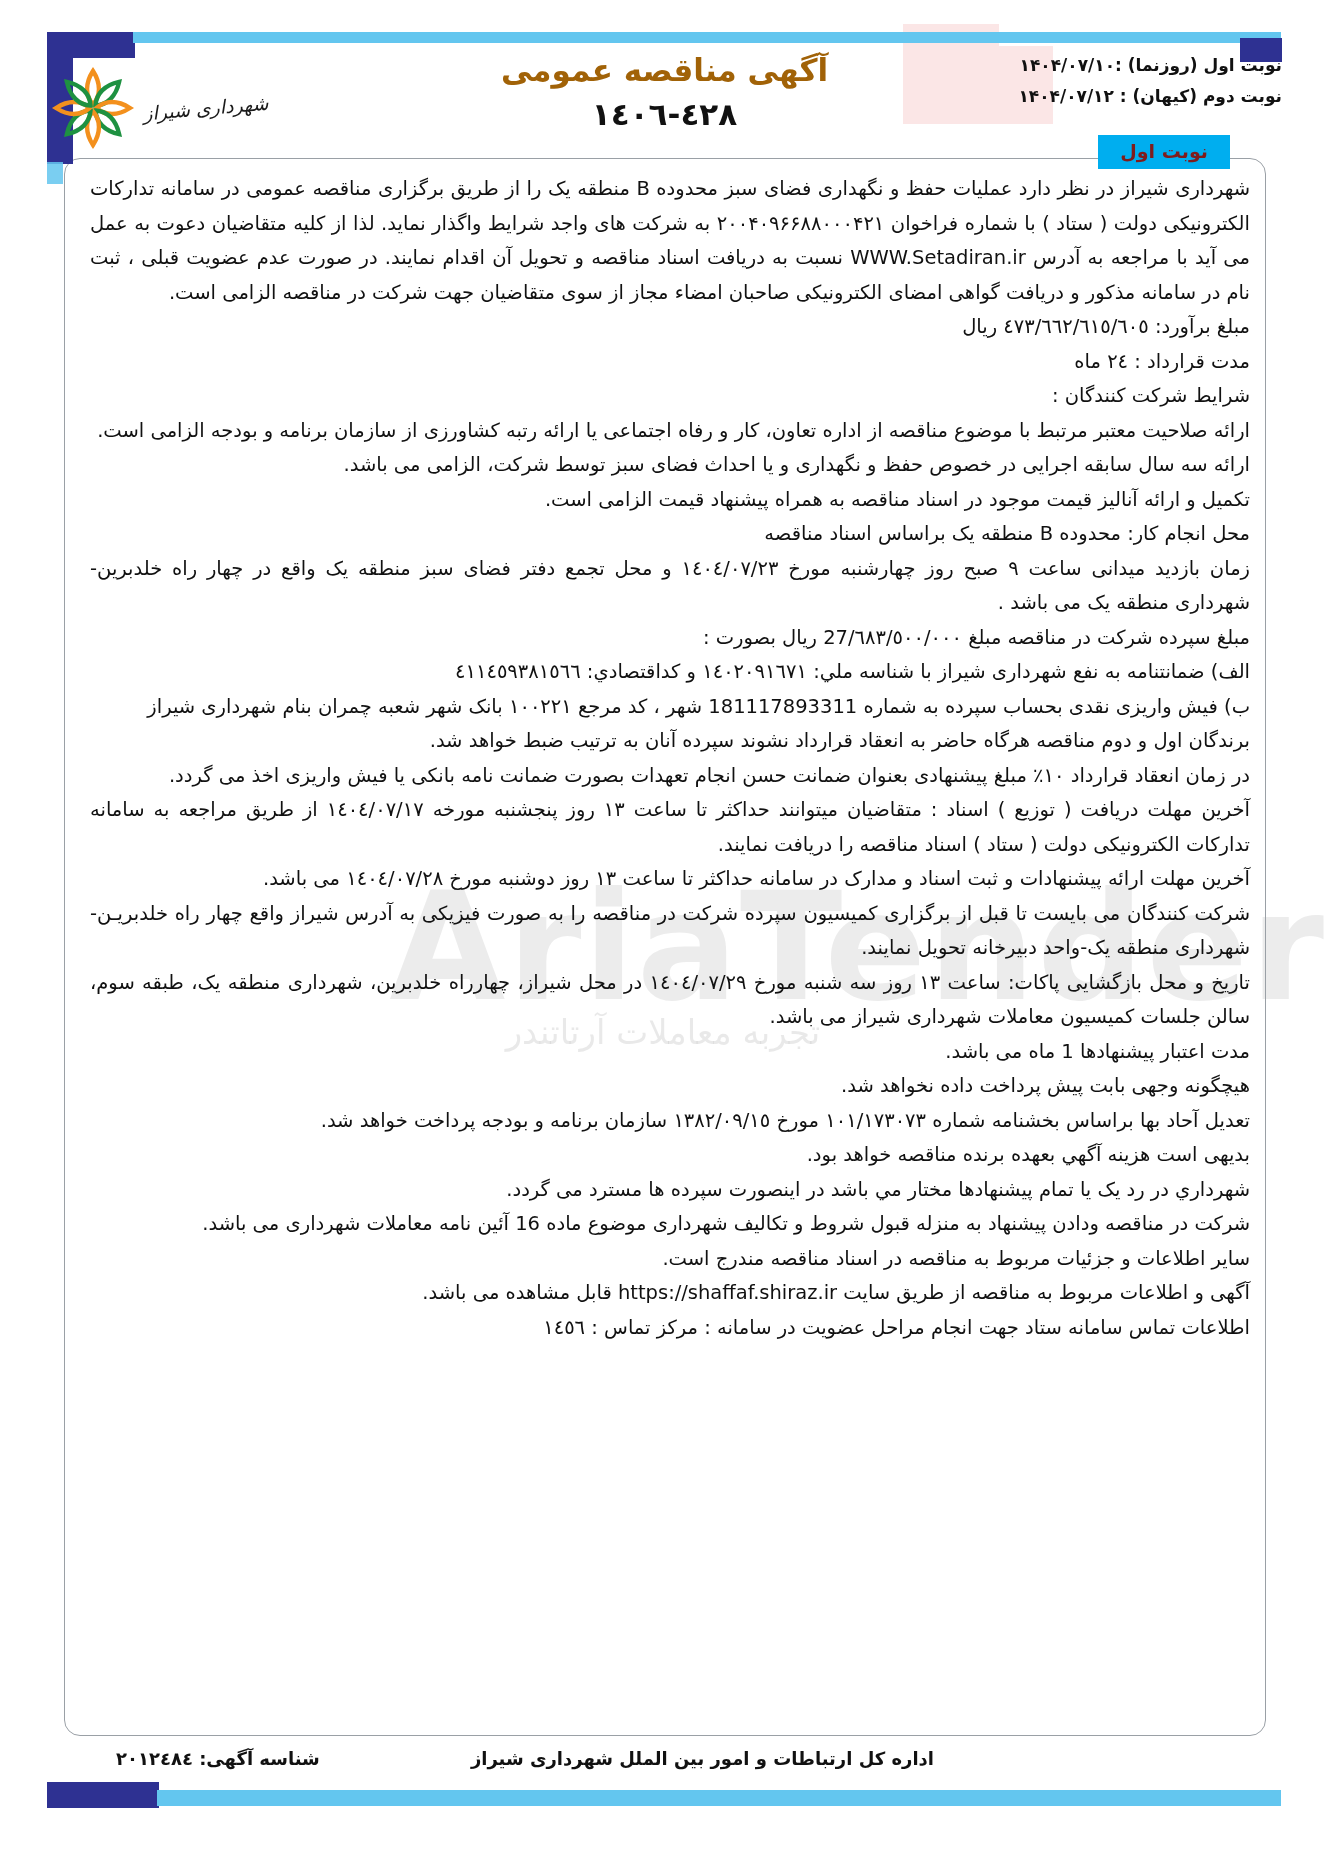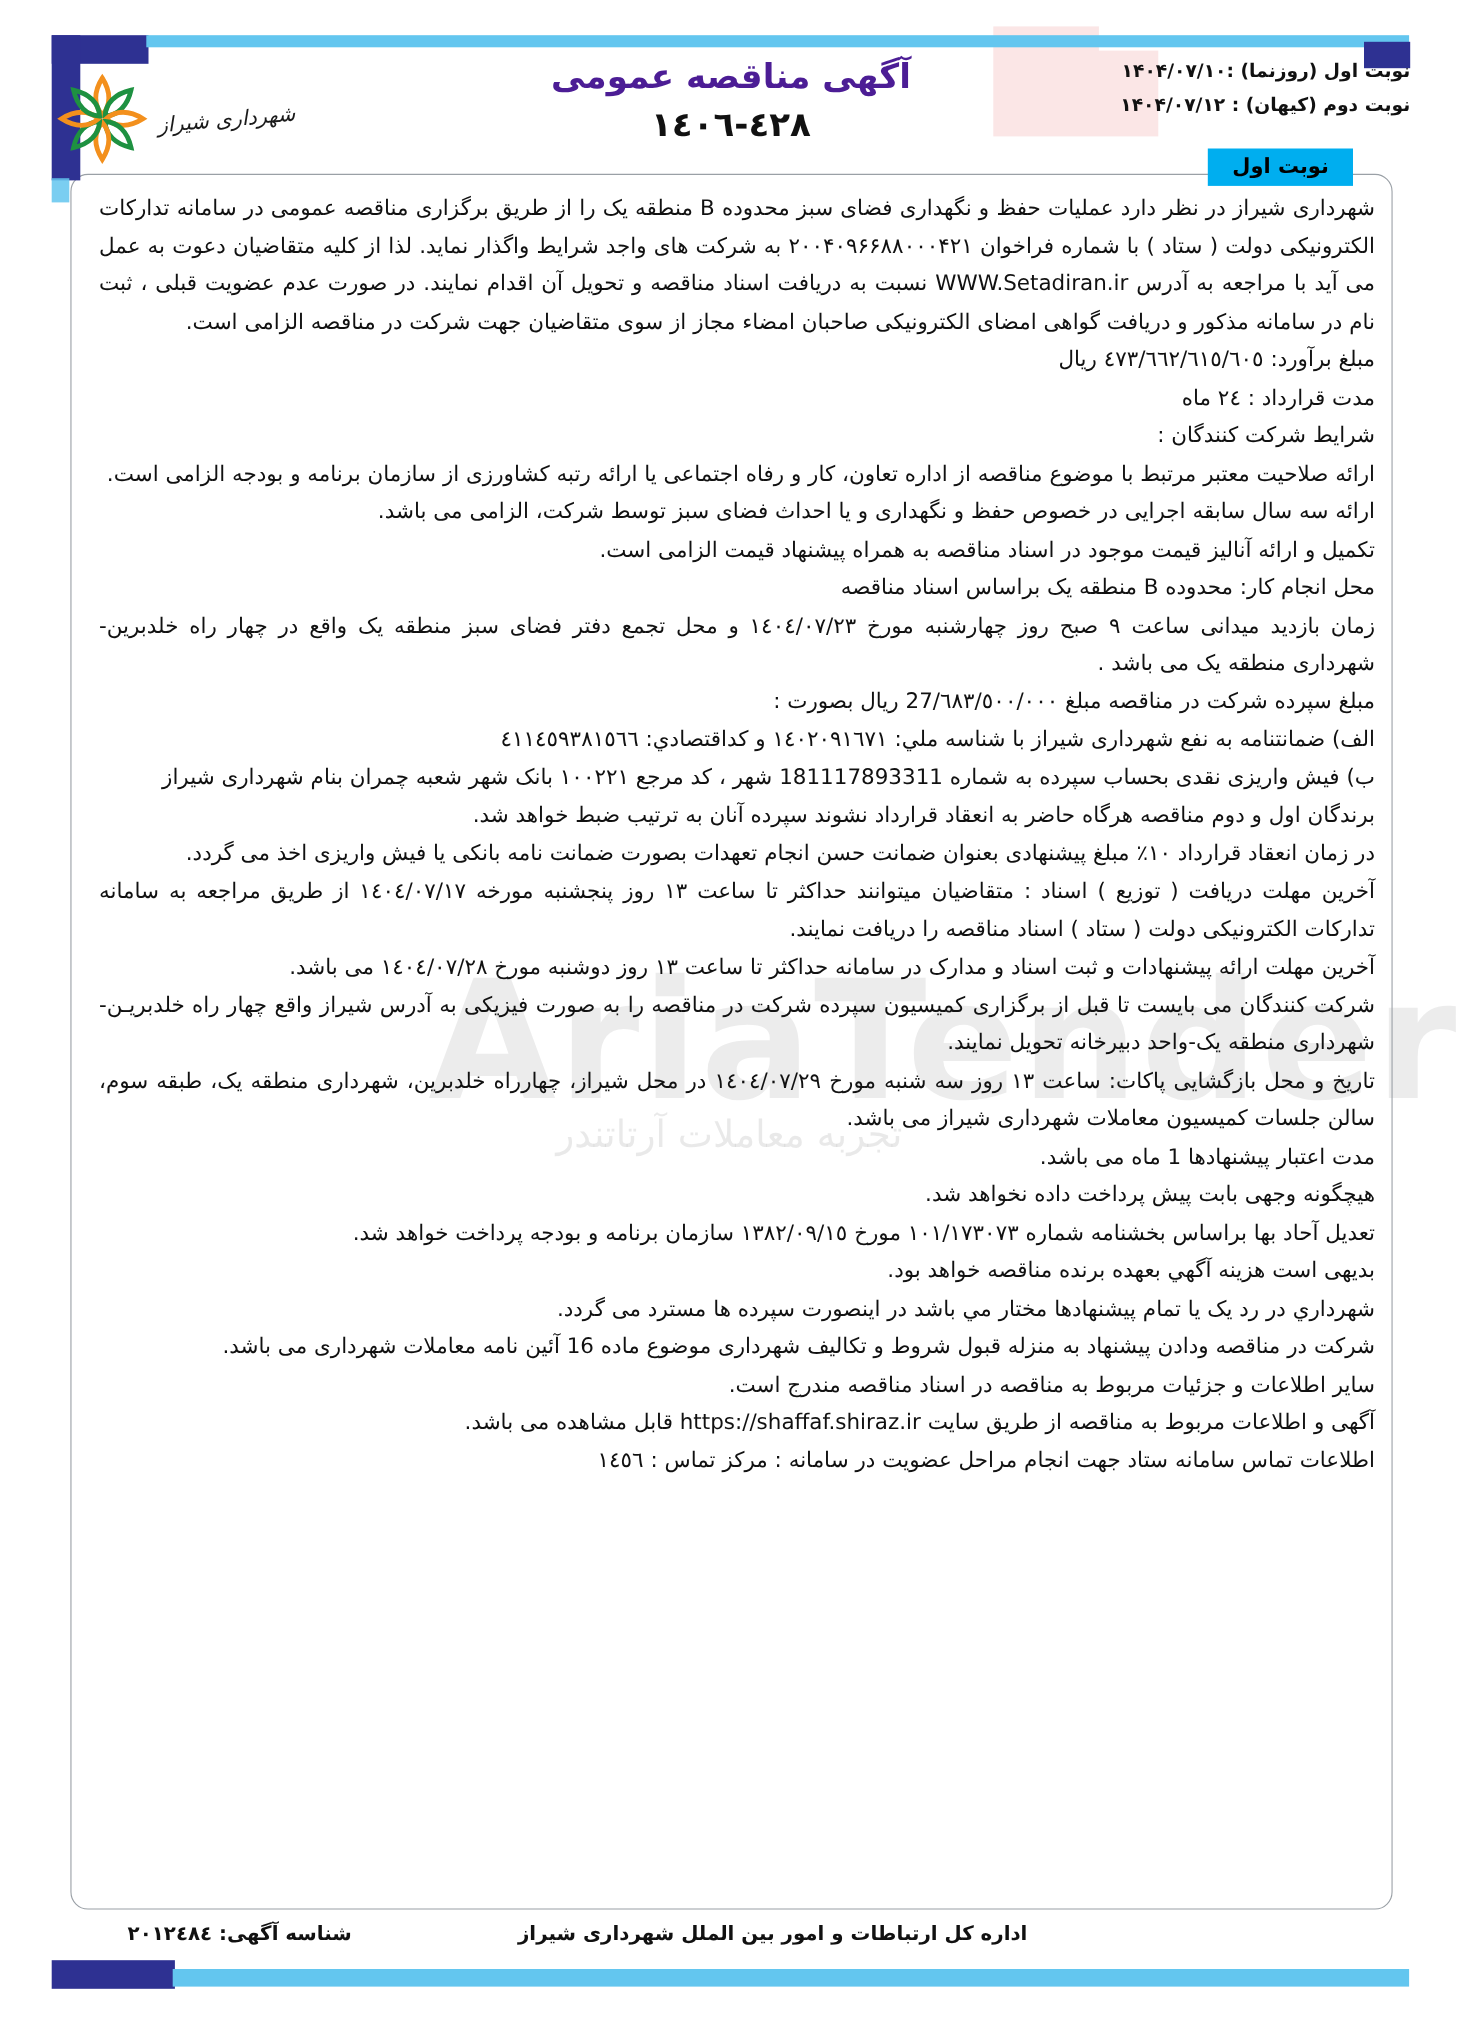--- a/index.html
+++ b/index.html
@@ -75,21 +75,21 @@
   .title-block {
     position: absolute;
     left: 50%;
     transform: translateX(-50%);
     top: 4px;
     text-align: center;
   }
   .main-title {
     font-size: 31px;
     font-weight: bold;
-    color: #4c1d95;
+    color: #a16207;
     line-height: 44px;
     letter-spacing: 0.5px;
   }
   .tender-no {
     font-size: 31px;
     font-weight: bold;
     color: #111;
     line-height: 44px;
     direction: ltr;
     unicode-bidi: embed;
@@ -112,21 +112,21 @@
     transform: rotate(-5deg);
   }
   .brand-logo { width: 88px; height: 88px; display:block; }
 
   
   .badge {
     position: absolute;
     right: 96px;
     top: 135px;
     background: #00aeef;
-    color: #000000;
+    color: #7f1d1d;
     font-size: 19px;
     font-weight: bold;
     padding: 5px 22px 7px 22px;
     z-index: 6;
     letter-spacing: 0.4px;
   }
 
   
   .card {
     position: absolute;

